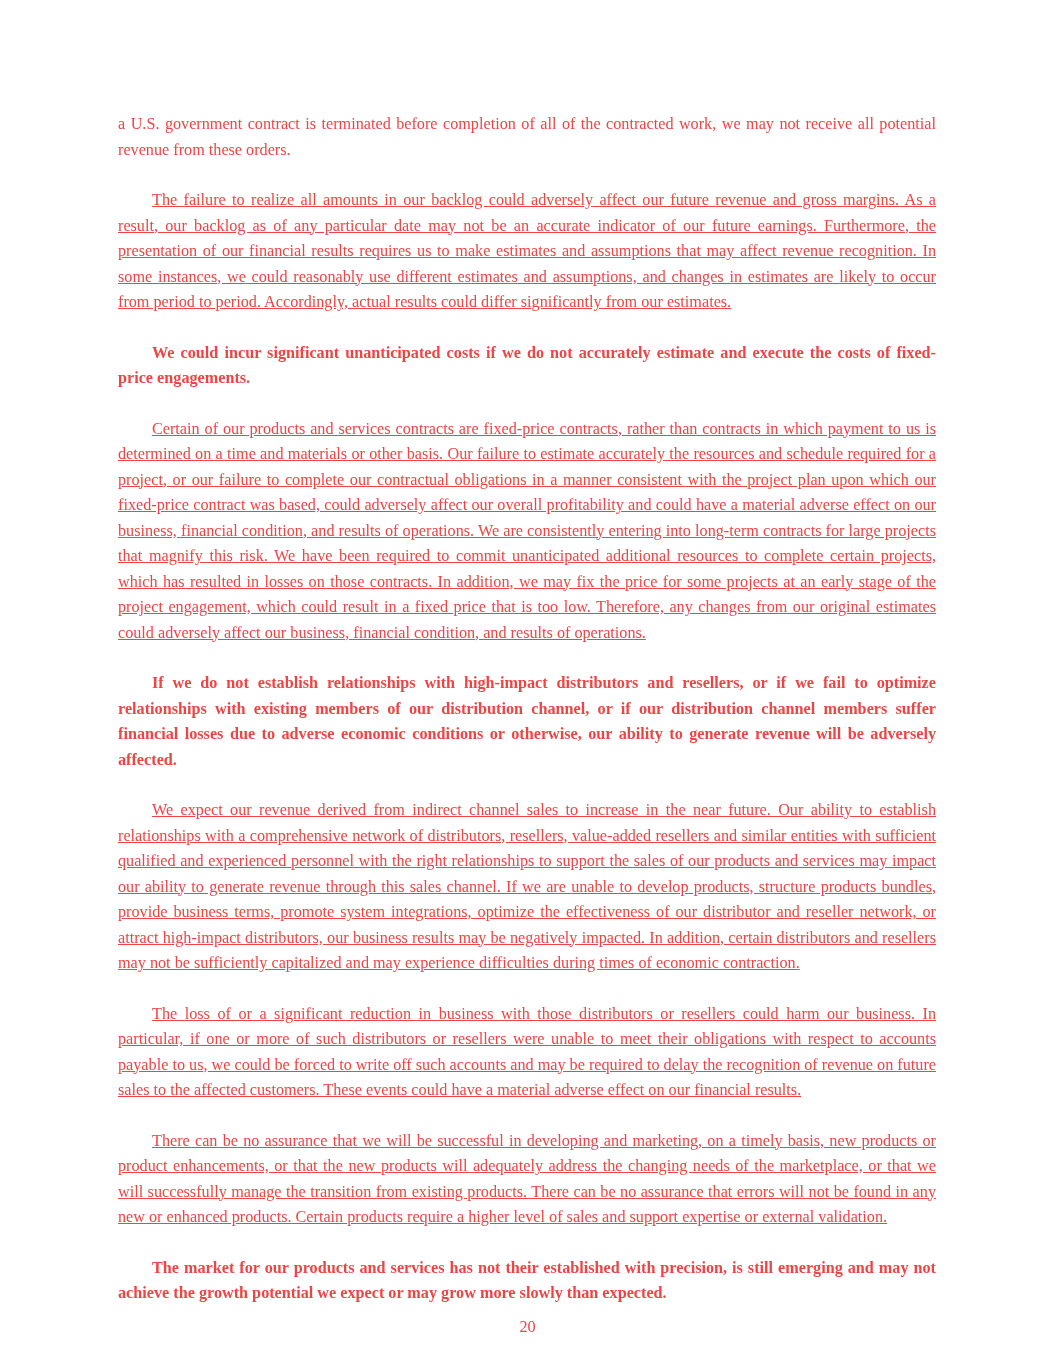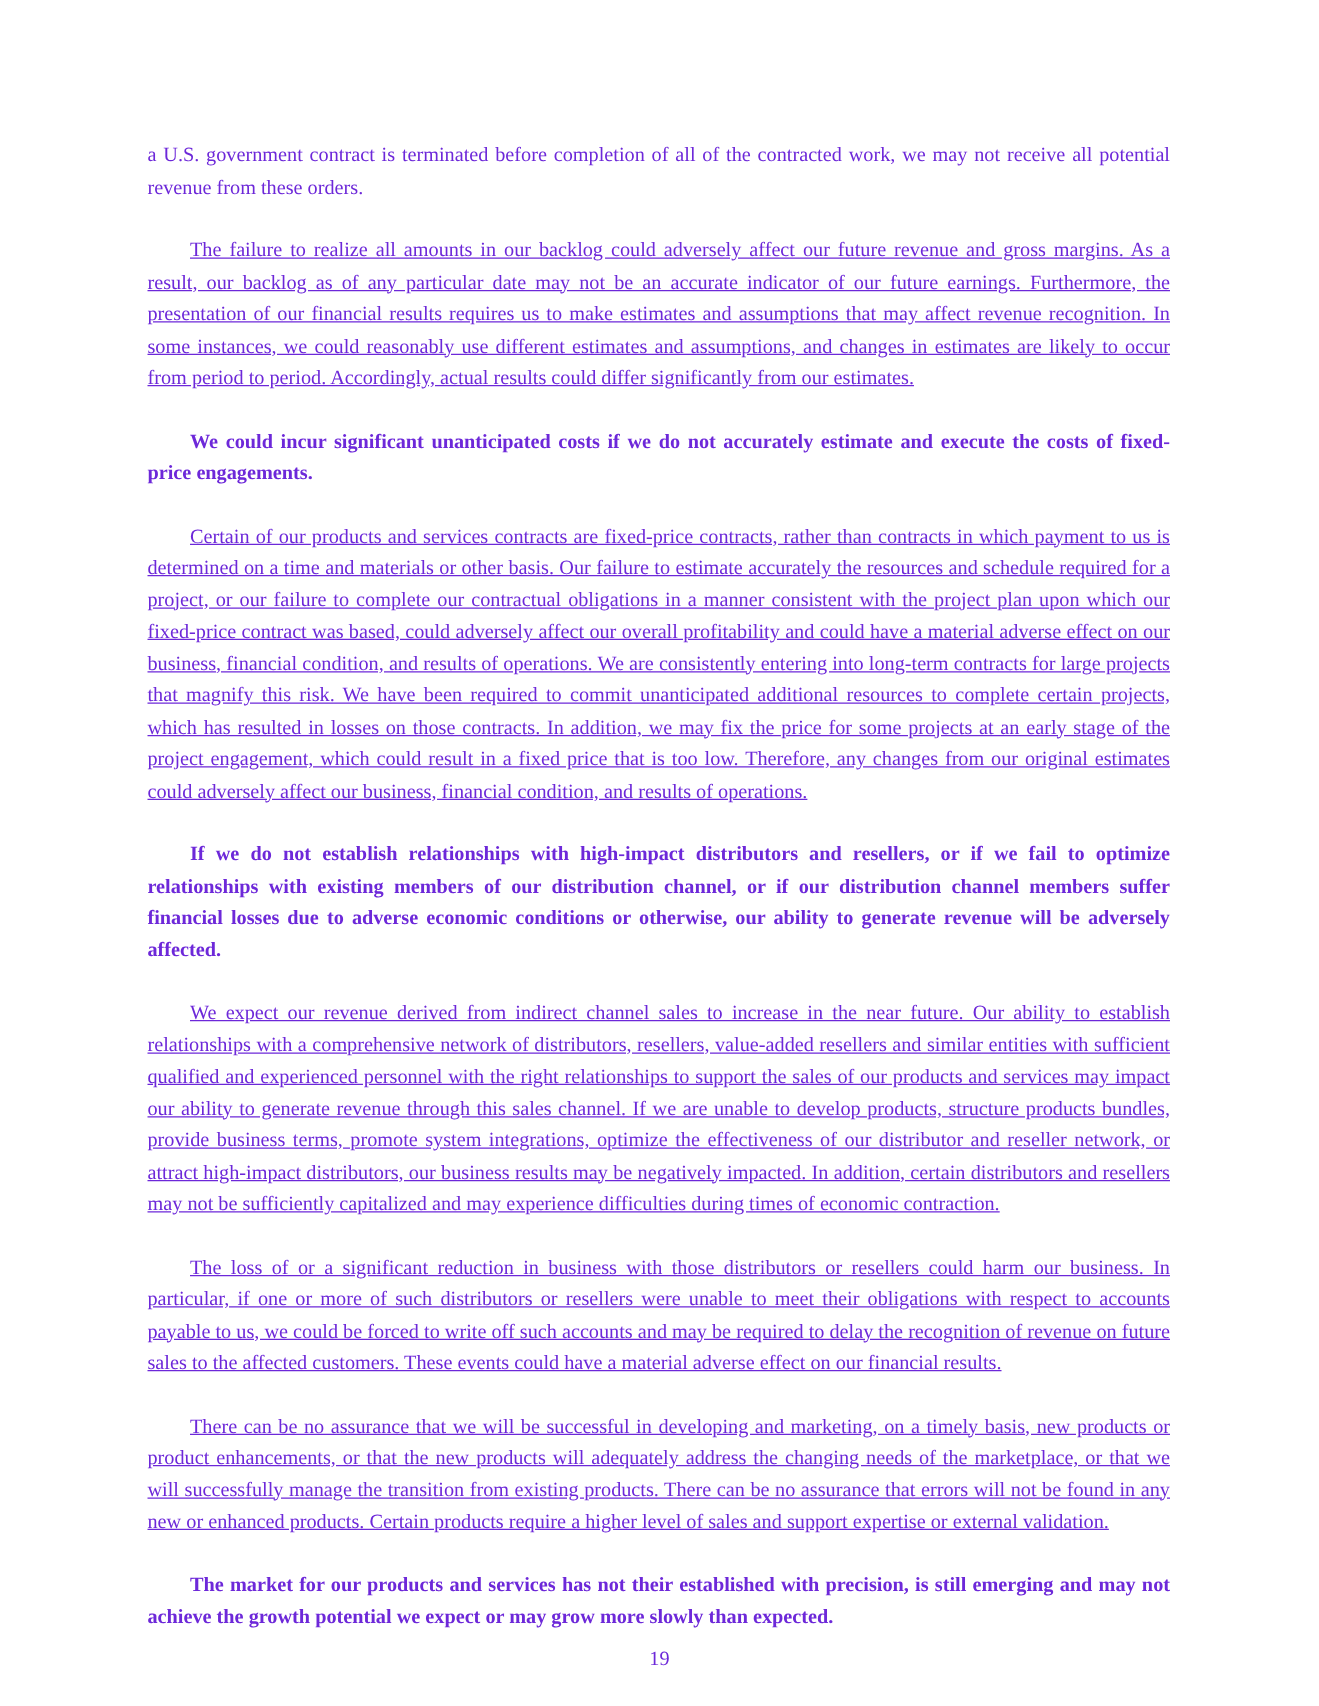--- a/index.html
+++ b/index.html
@@ -7,21 +7,21 @@
     padding: 0;
     background: #ffffff;
   }
   .page {
     position: relative;
     width: 1055px;
     height: 1365px;
     background: #ffffff;
     box-sizing: border-box;
     font-family: "Liberation Serif", serif;
-    color: #6d28d9;
+    color: #ef4444;
   }
   .content {
     position: absolute;
     left: 118px;
     top: 112px;
     width: 818px;
   }
   p {
     margin: 0 0 0 0;
     font-size: 16.2px;
@@ -80,14 +80,14 @@
     <p class="body">The loss of or a significant reduction in business with those distributors or resellers could harm our business. In particular, if one or more of such distributors or resellers were unable to meet their obligations with respect to accounts payable to us, we could be forced to write off such accounts and may be required to delay the recognition of revenue on future sales to the affected customers. These events could have a material adverse effect on our financial results.</p>
     <div class="gap"></div>
 
     <p class="body">There can be no assurance that we will be successful in developing and marketing, on a timely basis, new products or product enhancements, or that the new products will adequately address the changing needs of the marketplace, or that we will successfully manage the transition from existing products. There can be no assurance that errors will not be found in any new or enhanced products. Certain products require a higher level of sales and support expertise or external validation.</p>
     <div class="gap"></div>
 
     <p class="heading">The market for our products and services has not their established with precision, is still emerging and may not achieve the growth potential we expect or may grow more slowly than expected.</p>
 
   </div>
 
-  <div class="footer">19</div>
+  <div class="footer">20</div>
 </div>
 
 </body></html>

